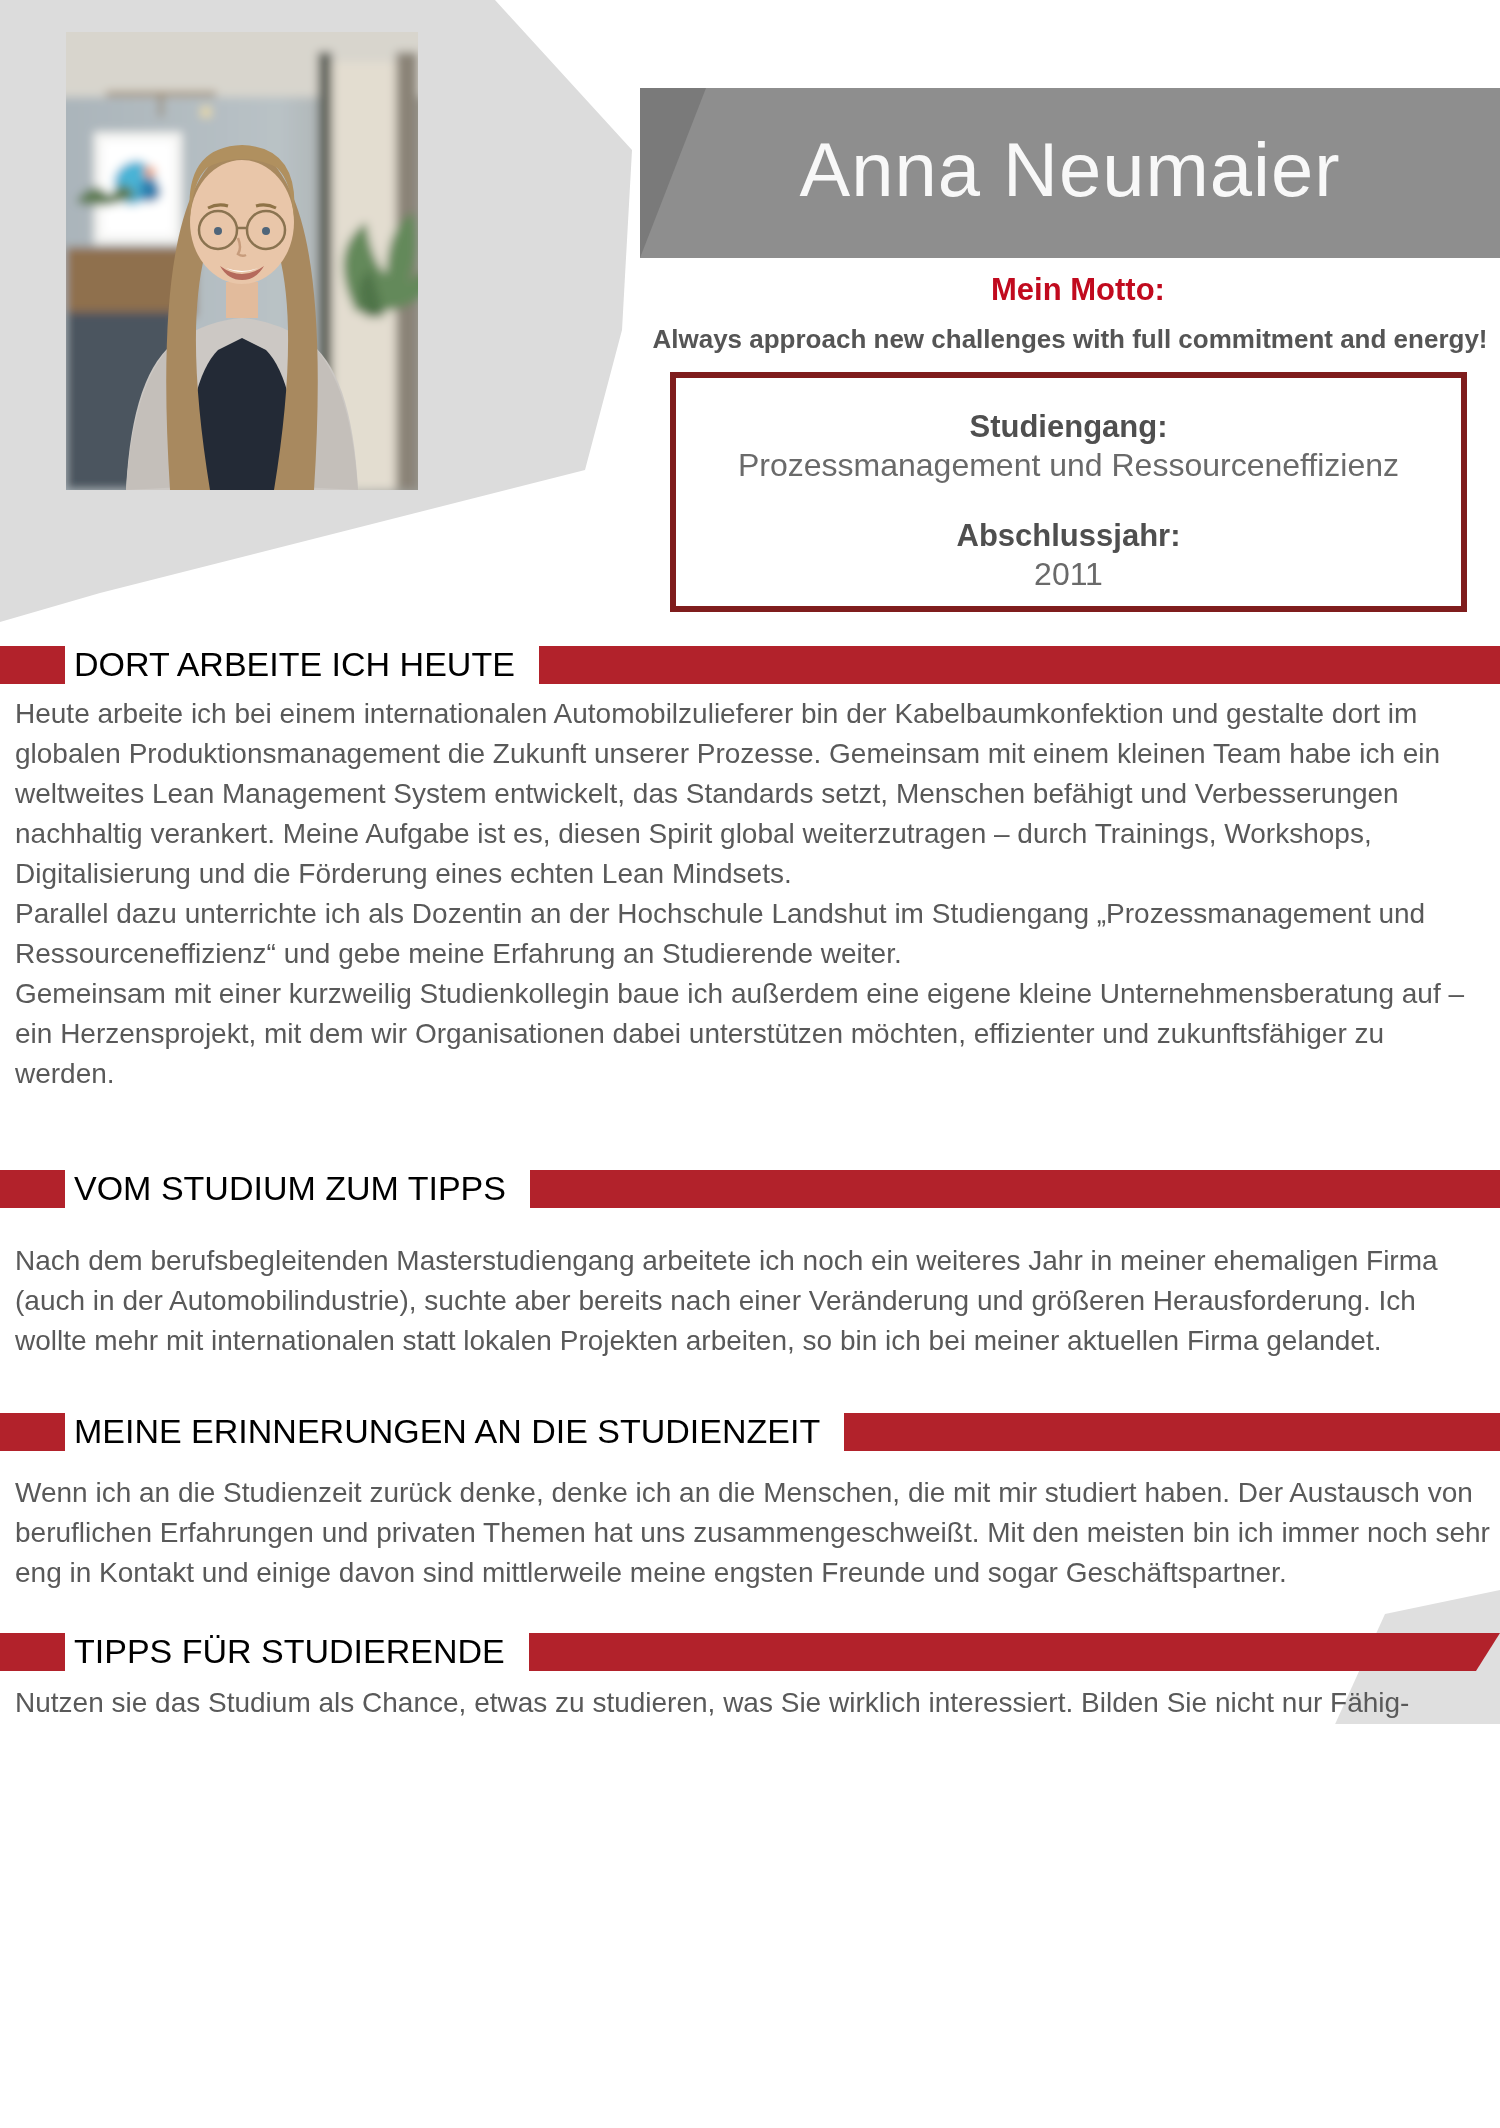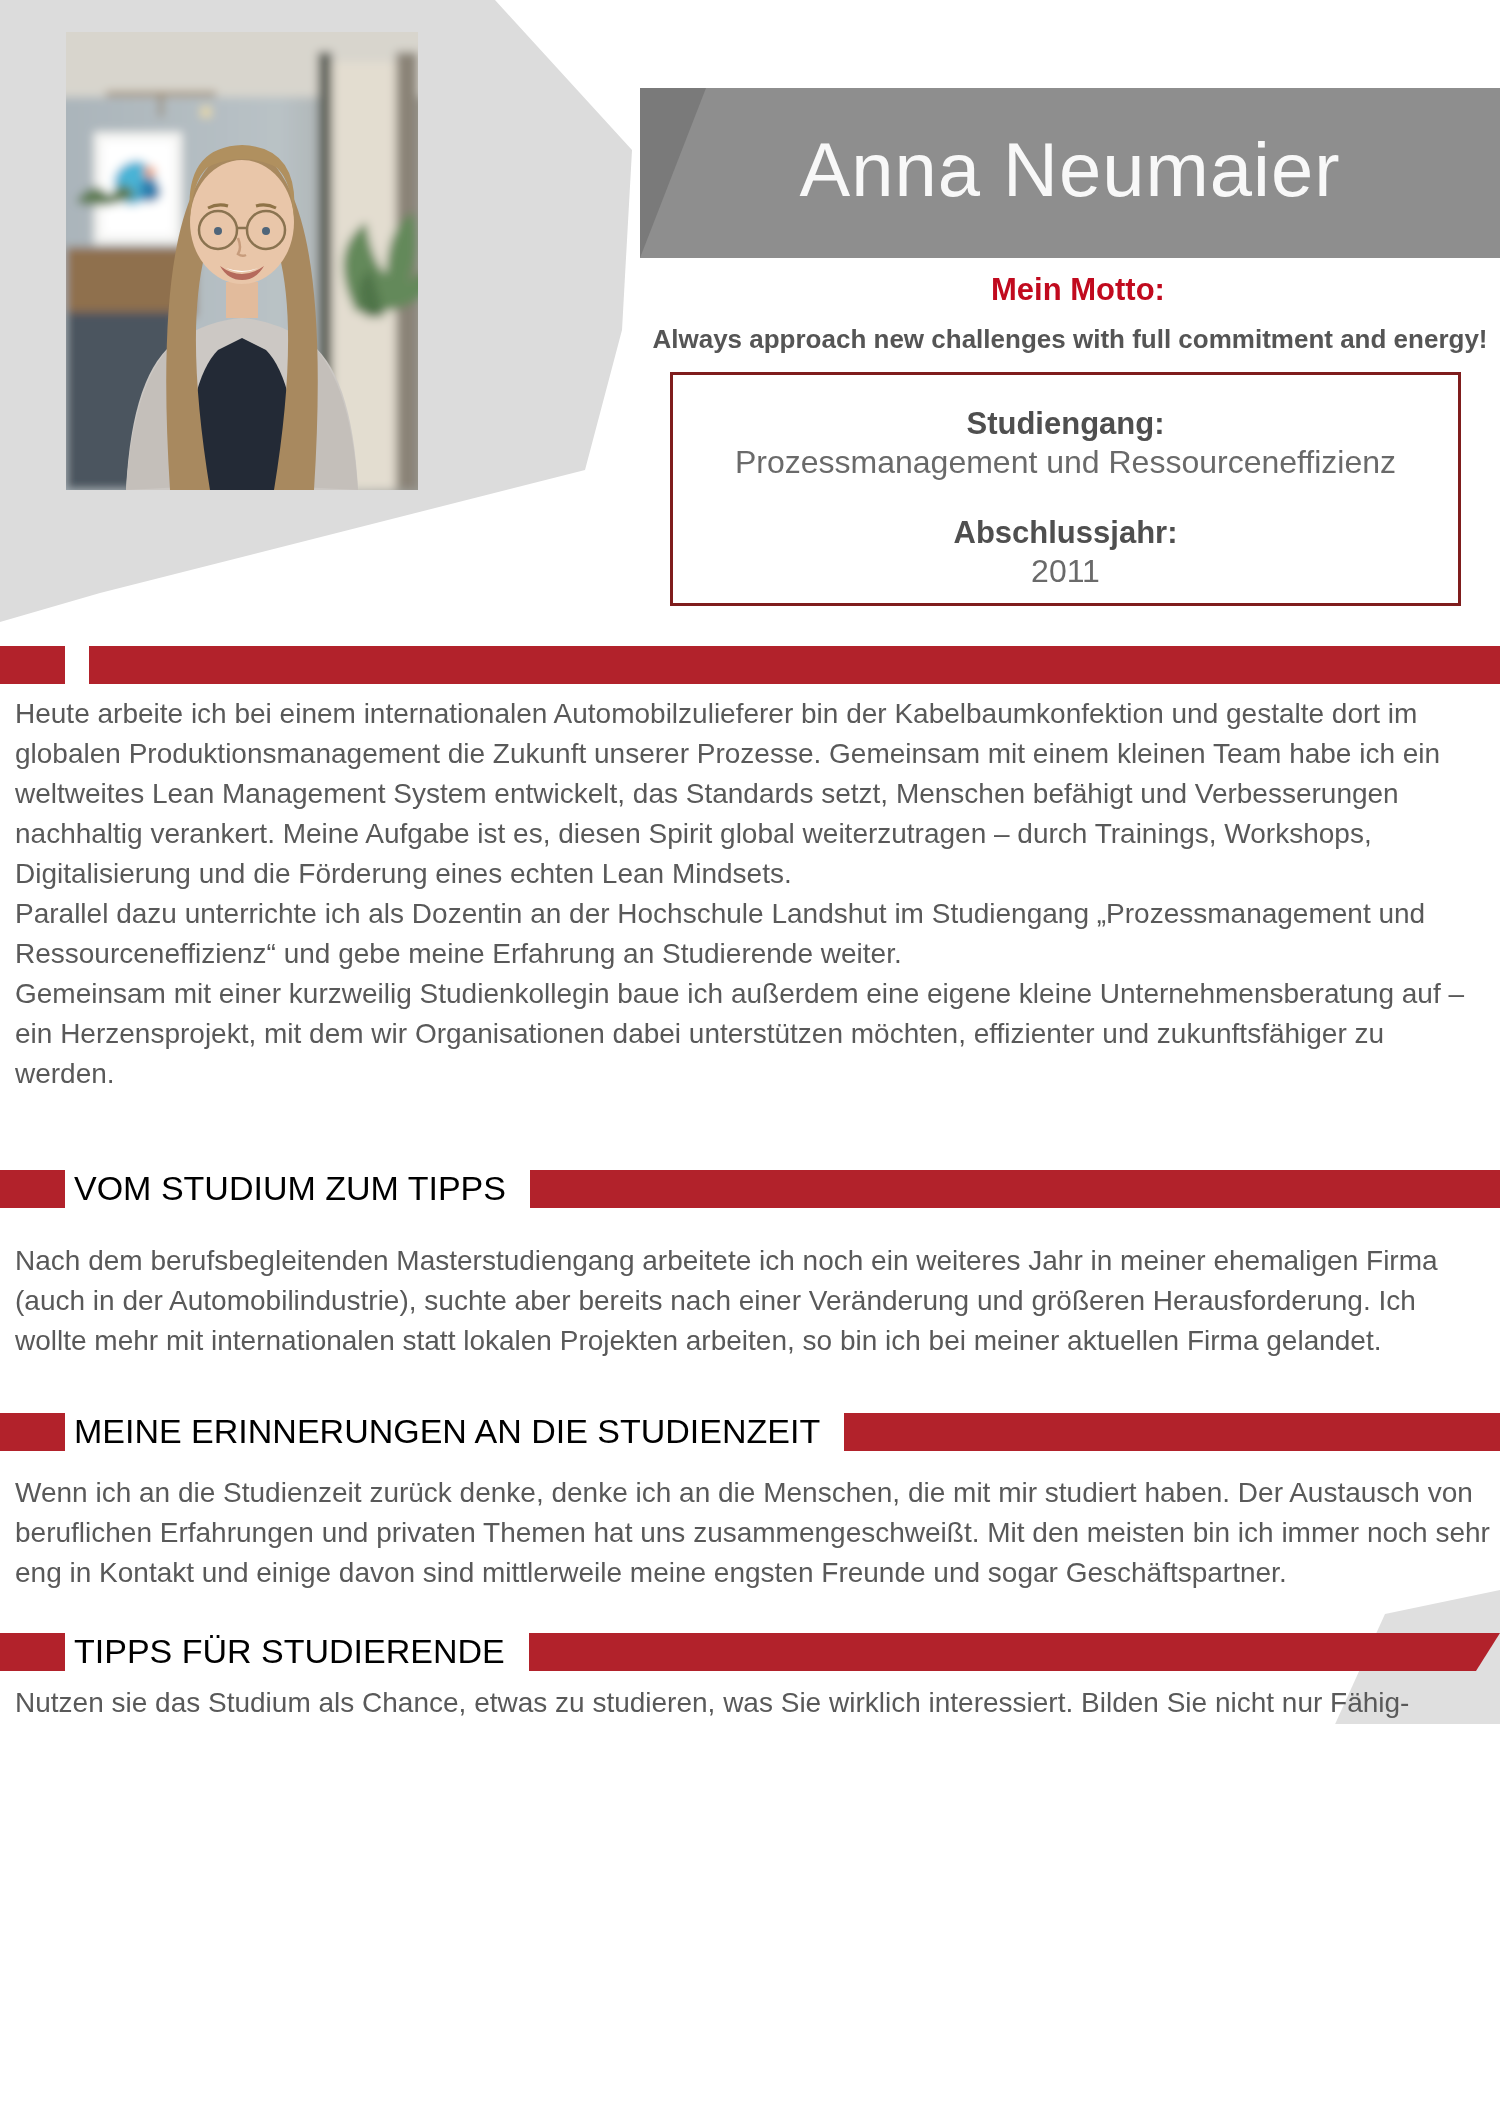--- a/index.html
+++ b/index.html
@@ -20,21 +20,21 @@
     text-align:center;color:#f8f8f8;font-size:76px;letter-spacing:1px;white-space:nowrap;}
 
   
   .motto-label{position:absolute;left:656px;top:272px;width:844px;text-align:center;
     color:#c10a1e;font-weight:bold;font-size:31px;}
   .motto-text{position:absolute;left:640px;top:324px;width:860px;text-align:center;
     color:#555555;font-weight:bold;font-size:26px;}
 
   
   .info-box{position:absolute;left:670px;top:372px;width:785px;height:228px;
-    border:3px solid #7f1d1d;background:#ffffff;text-align:center;}
+    border:6px solid #7f1d1d;background:#ffffff;text-align:center;}
   .ib-label{margin-top:0;color:#4f4f4f;font-weight:bold;font-size:31px;line-height:38px;}
   .ib-value{color:#6a6a6a;font-size:32px;line-height:38px;}
   .ib-pad1{height:30px;} .ib-pad2{height:33px;}
 
   
   .sec{position:absolute;left:0;right:0;height:38px;display:flex;align-items:stretch;}
   .sec .sq{width:65px;background:#b2222b;flex:0 0 auto;}
   .sec .sec-title{font-size:34px;line-height:37px;color:#000000;padding-left:9px;white-space:nowrap;}
   .sec .bar-tail{flex:1;background:#b2222b;margin-left:24px;}
   .sec.cut .bar-tail{clip-path:polygon(0 0,100% 0,calc(100% - 24px) 100%,0 100%);}
@@ -131,20 +131,21 @@
     <div class="ib-pad1"></div>
     <div class="ib-label">Studiengang:</div>
     <div class="ib-value">Prozessmanagement und Ressourceneffizienz</div>
     <div class="ib-pad2"></div>
     <div class="ib-label">Abschlussjahr:</div>
     <div class="ib-value">2011</div>
   </div>
 
   <div class="sec" style="top:646px">
     <div class="sq"></div>
+    <div class="sec-title">DORT ARBEITE ICH HEUTE</div>
     <div class="bar-tail"></div>
   </div>
   <div class="body-block" style="top:694px">
     <p>Heute arbeite ich bei einem internationalen Automobilzulieferer bin der Kabelbaumkonfektion und gestalte dort im globalen Produktionsmanagement die Zukunft unserer Prozesse. Gemeinsam mit einem kleinen Team habe ich ein weltweites Lean Management System entwickelt, das Standards setzt, Menschen befähigt und Verbesserungen nachhaltig verankert. Meine Aufgabe ist es, diesen Spirit global weiterzutragen – durch Trainings, Workshops, Digitalisierung und die Förderung eines echten Lean Mindsets.</p>
     <p>Parallel dazu unterrichte ich als Dozentin an der Hochschule Landshut im Studiengang „Prozessmanagement und Ressourceneffizienz“ und gebe meine Erfahrung an Studierende weiter.</p>
     <p>Gemeinsam mit einer kurzweilig Studienkollegin baue ich außerdem eine eigene kleine Unternehmensberatung auf – ein Herzensprojekt, mit dem wir Organisationen dabei unterstützen möchten, effizienter und zukunftsfähiger zu werden.</p>
   </div>
 
   <div class="sec" style="top:1170px">
     <div class="sq"></div>

